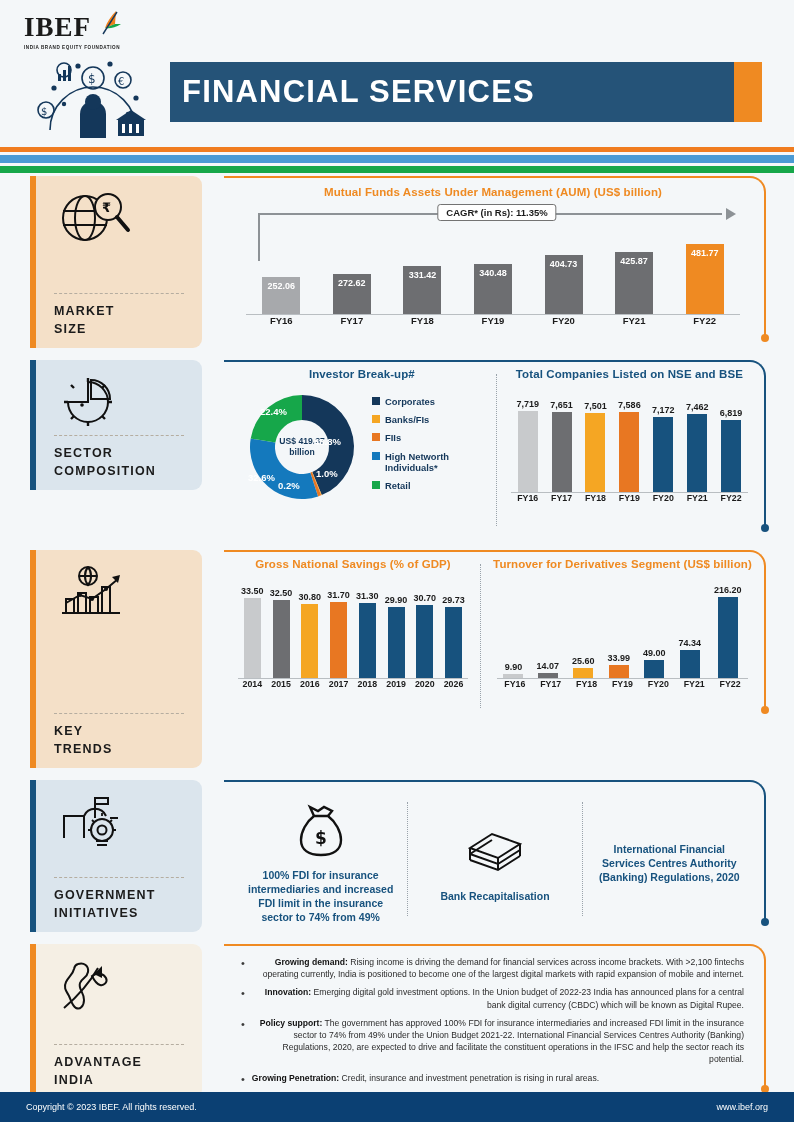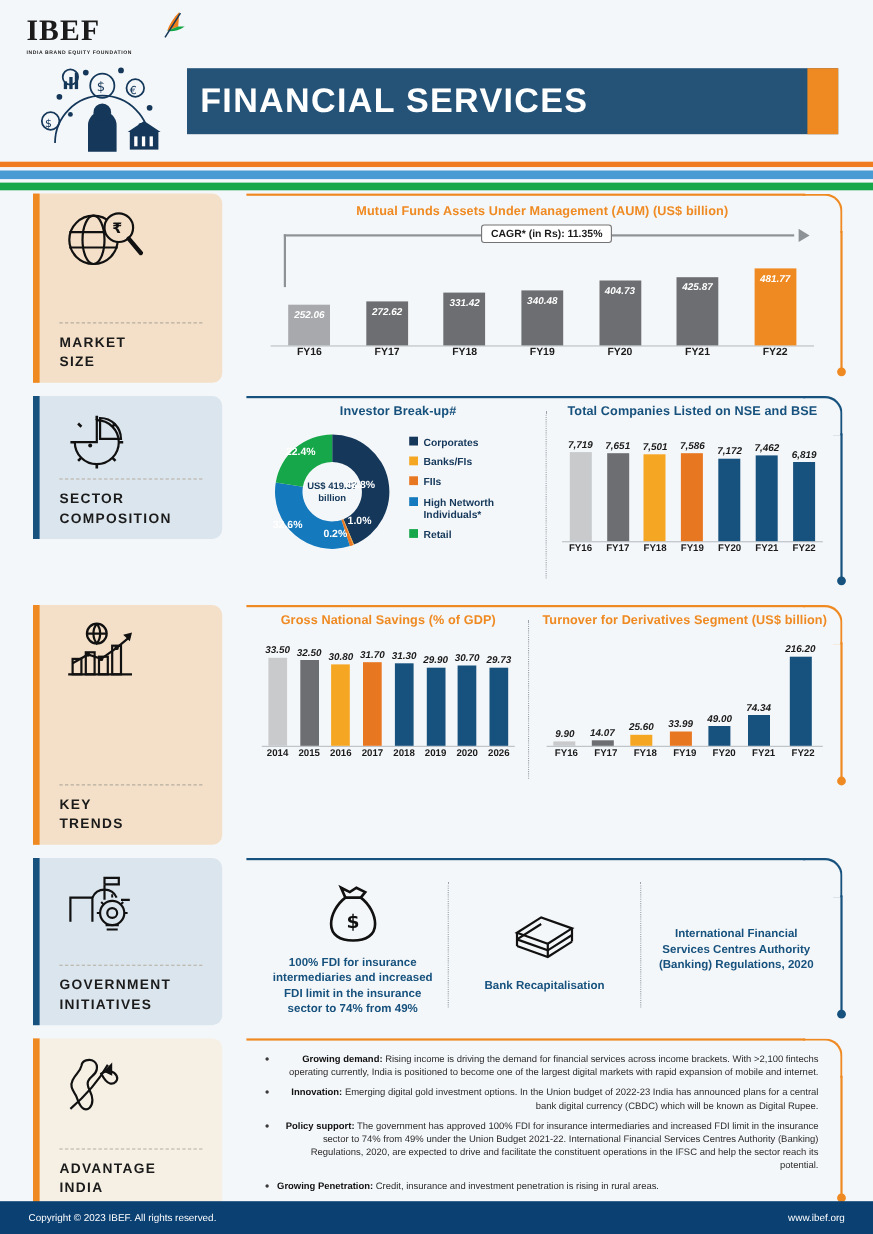--- a/index.html
+++ b/index.html
@@ -6,21 +6,21 @@
   html,body { width:794px; height:1122px; }
   body {
     font-family:"Liberation Sans", sans-serif;
     background:#f4f7f9;
     position:relative;
     overflow:hidden;
   }
   
   .header { position:relative; height:147px; background:#f4f7f9; }
   .logo-wrap { position:absolute; left:24px; top:14px; width:150px; }
-  .logo-row { display:flex; align-items:flex-start;justify-content:space-between; }
+  .logo-row { display:flex; align-items:flex-start; }
   .logo-ibef {
     font-family:"Liberation Serif", serif;
     font-size:27px; font-weight:700; color:#1b1b1b;
     letter-spacing:1px; line-height:1;
   }
   .logo-kite { margin-left:2px; margin-top:-4px; }
   .logo-sub {
     font-size:4.6px; letter-spacing:0.55px; color:#222;
     margin-top:3px; font-weight:700; white-space:nowrap;
   }
@@ -105,21 +105,21 @@
     text-align:center; font-size:11.5px; font-weight:700; letter-spacing:0.1px;
   }
   .title-orange { color:#ef8a22; }
   .title-blue { color:#17527e; }
 
   
   .bars {
     display:flex; align-items:flex-end; justify-content:space-around;
     position:relative;
   }
-  .bar-col { display:flex; flex-direction:column; align-items:center;font-style:italic; }
+  .bar-col { display:flex; flex-direction:column; align-items:center; }
   .bar-val-out {
     font-size:9px; font-weight:700; color:#1b1b1b; margin-bottom:2px;
   }
   .bar-rect { width:34px; position:relative; }
   .bar-val-in {
     position:absolute; top:4px; left:0; right:0; text-align:center;
     font-size:9px; font-weight:700; color:#ffffff;
   }
   .axis-line { height:1px; background:#b9bec2; }
   .x-labels { display:flex; justify-content:space-around; margin-top:4px; }
@@ -394,21 +394,21 @@
        A 52 52 0 0 1 59.99999999999994 7
        L 59.99999999999997 32
        A 27 27 0 0 0 33.35947950638756 54.60879653973816 Z" fill="#16a74a"></path>
               </svg>
             <div class="donut-center" id="donut-center">
                 <div>US$ 419.37</div>
                 <div>billion</div>
               </div>
             <div id="donut-pcts">
                 <div class="pct" style="left: 72px; top: 48px;">43.8%</div>
-                <div class="pct" style="left: 52px; top: 92px;">0.2%</div>
+                <div class="pct" style="left: 36px; top: 92px;">0.2%</div>
                 <div class="pct" style="left: 74px; top: 80px;">1.0%</div>
                 <div class="pct" style="left: 6px; top: 84px;">32.6%</div>
                 <div class="pct" style="left: 18px; top: 18px;">22.4%</div>
               </div>
           </div>
           <div class="legend" id="donut-legend">
               <div class="legend-item">
                 <span class="swatch" style="background:#14375a"></span>
                 <span>Corporates</span>
               </div>

